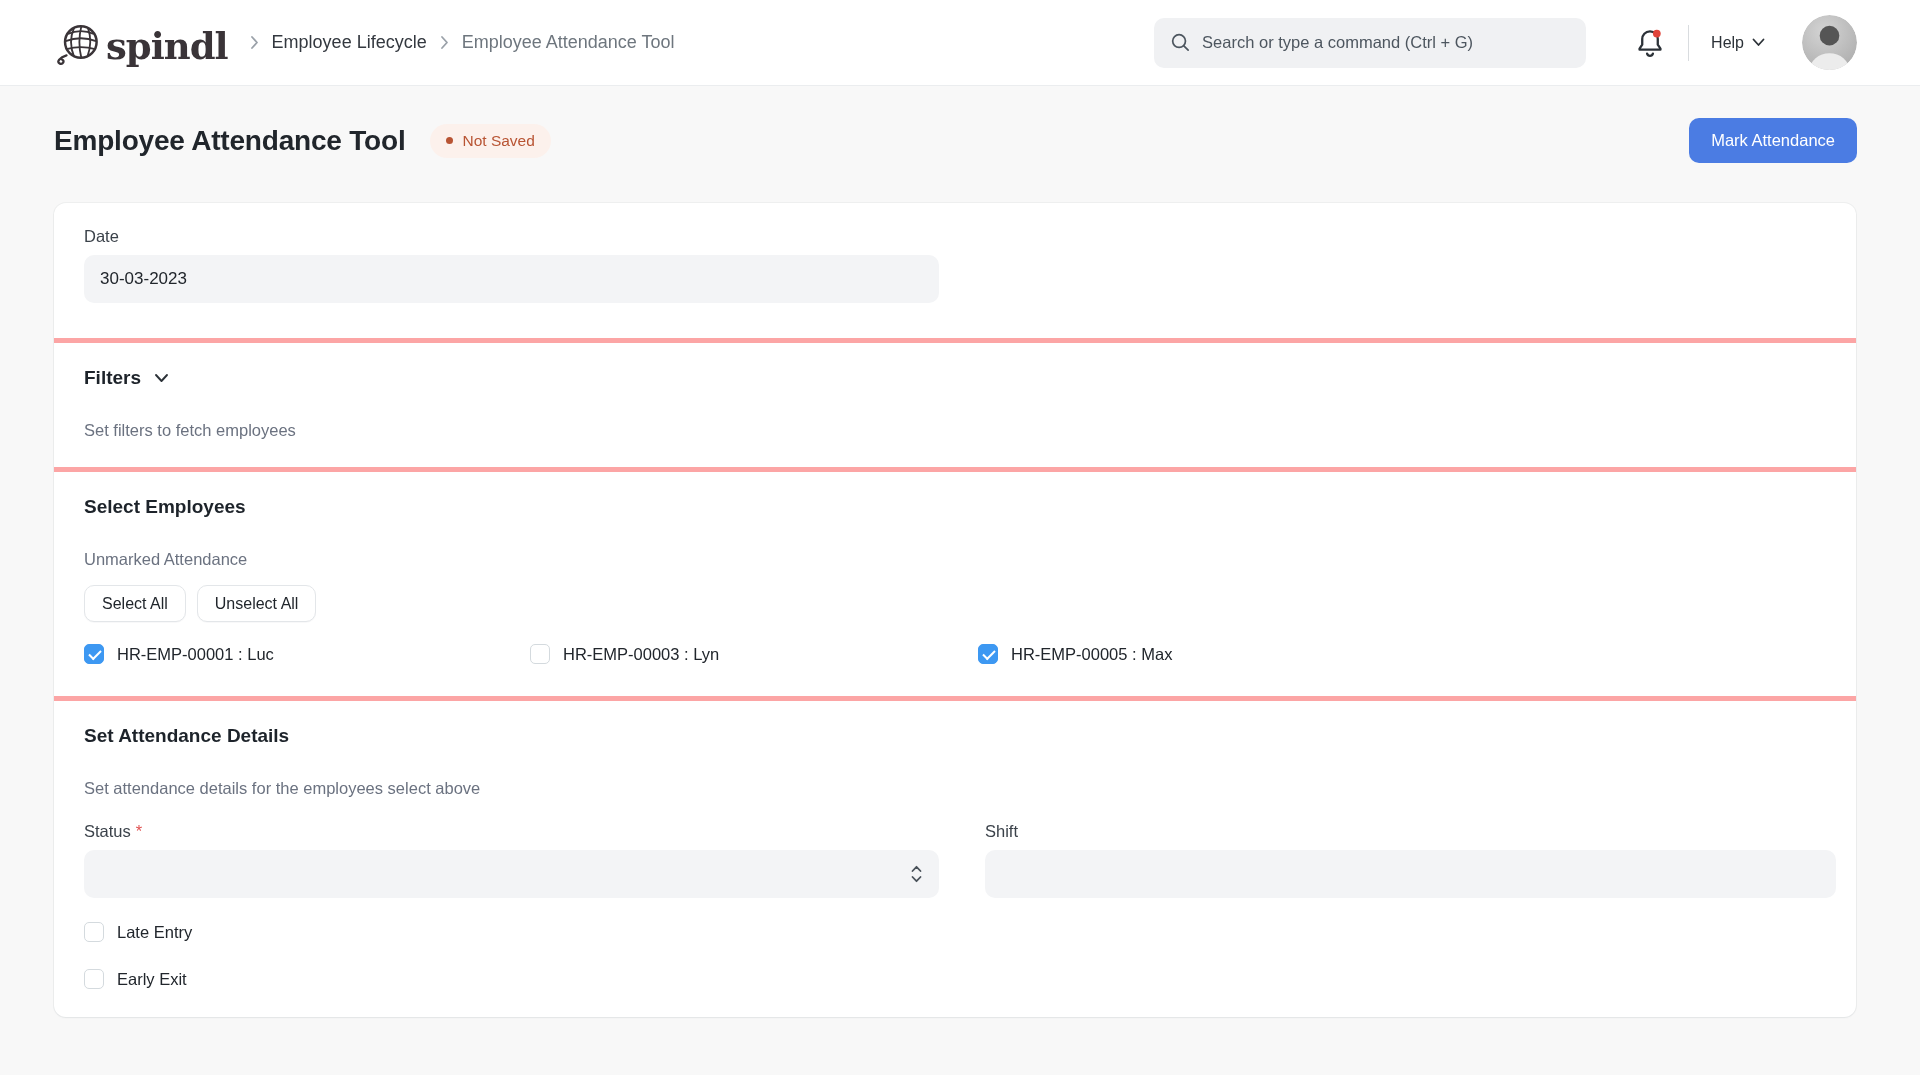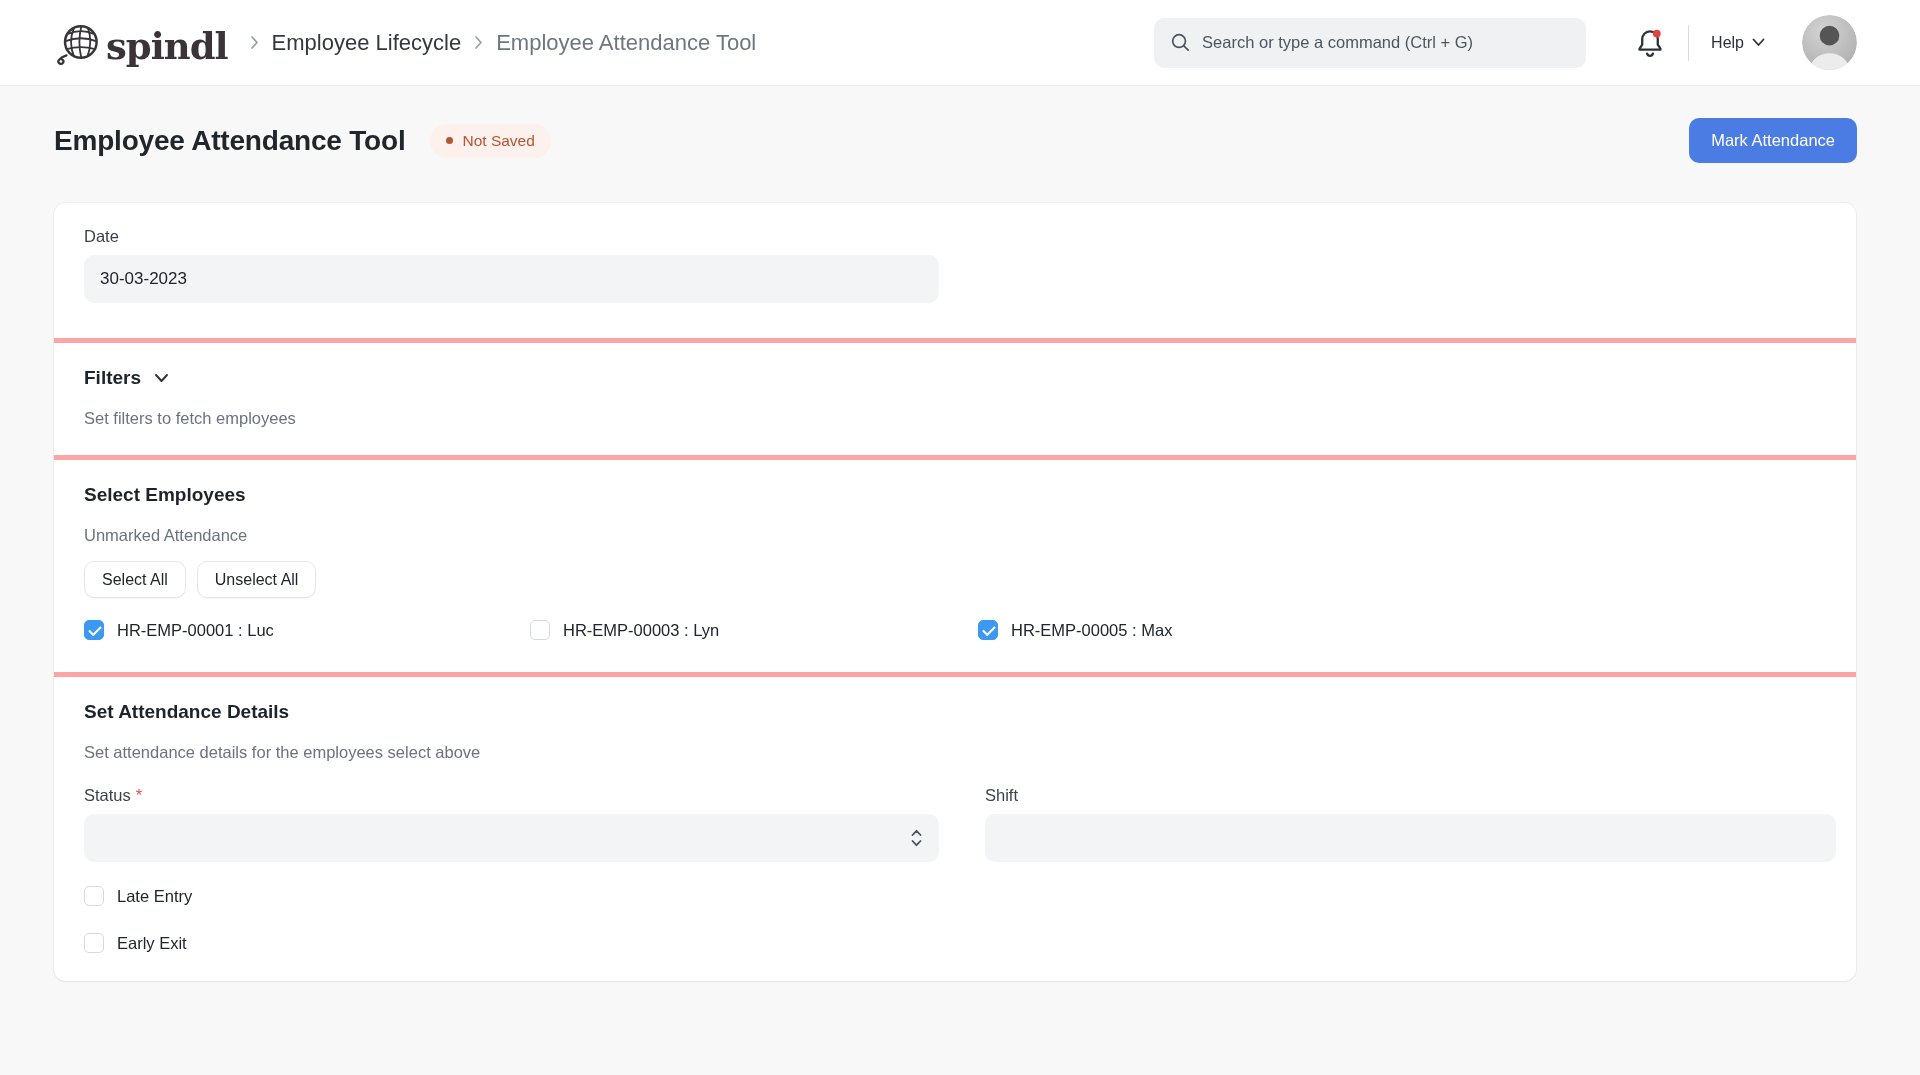--- a/index.html
+++ b/index.html
@@ -18,21 +18,21 @@
     display:flex; align-items:center;
     padding:0 63px 0 54px;
   }
   .logo { display:flex; align-items:center; gap:6px; cursor:pointer; }
   .logo-text {
     font-family:"DejaVu Serif","Liberation Serif",serif;
     font-size:37px; font-weight:600; color:#3a3438; letter-spacing:-1px;
     line-height:1;
     margin-top:8px;
   }
-  .breadcrumb { display:flex; align-items:center; margin-left:22px; gap:13px; font-size:22px; }
+  .breadcrumb { display:flex; align-items:center; margin-left:22px; gap:13px; font-size:18px; }
   .crumb-sep { display:flex; align-items:center; color:#9aa1a9; }
   .crumb-1 { color:#33383f; font-weight:500; cursor:pointer; }
   .crumb-2 { color:#6e767e; }
 
   .search-box {
     margin-left:auto;
     width:432px; height:50px;
     background:#f0f1f3; border-radius:10px;
     display:flex; align-items:center; gap:11px;
     padding:0 16px;
@@ -85,21 +85,21 @@
 
   .field-label { font-size:16.5px; color:#3b424a; margin-bottom:9px; display:flex; gap:5px; }
   .req { color:#e05252; }
   .text-input, .select-input {
     width:855px; height:48px;
     background:#f3f4f6; border:none; border-radius:10px;
     padding:0 16px; font-size:17px; color:#21262c;
     font-family:inherit; outline:none; display:block;
   }
   .section-heading { font-size:19px; font-weight:700; color:#1d232a; display:flex; align-items:center; gap:13px; }
-  .section-desc { font-size:16.5px; color:#6b7280; margin-top:20px; }
+  .section-desc { font-size:16.5px; color:#6b7280; margin-top:32px; }
 
   .btn-row { display:flex; gap:11px; margin-top:16px; }
   .secondary-btn {
     background:#ffffff; border:1px solid #e3e6e9; border-radius:10px;
     height:37px; padding:0 17px;
     font-size:16px; color:#21262c; font-family:inherit; cursor:pointer;
     box-shadow:0 1px 1px rgba(25,39,52,.03);
   }
 
   .emp-grid { display:grid; grid-template-columns:446px 448px auto; margin-top:22px; }

